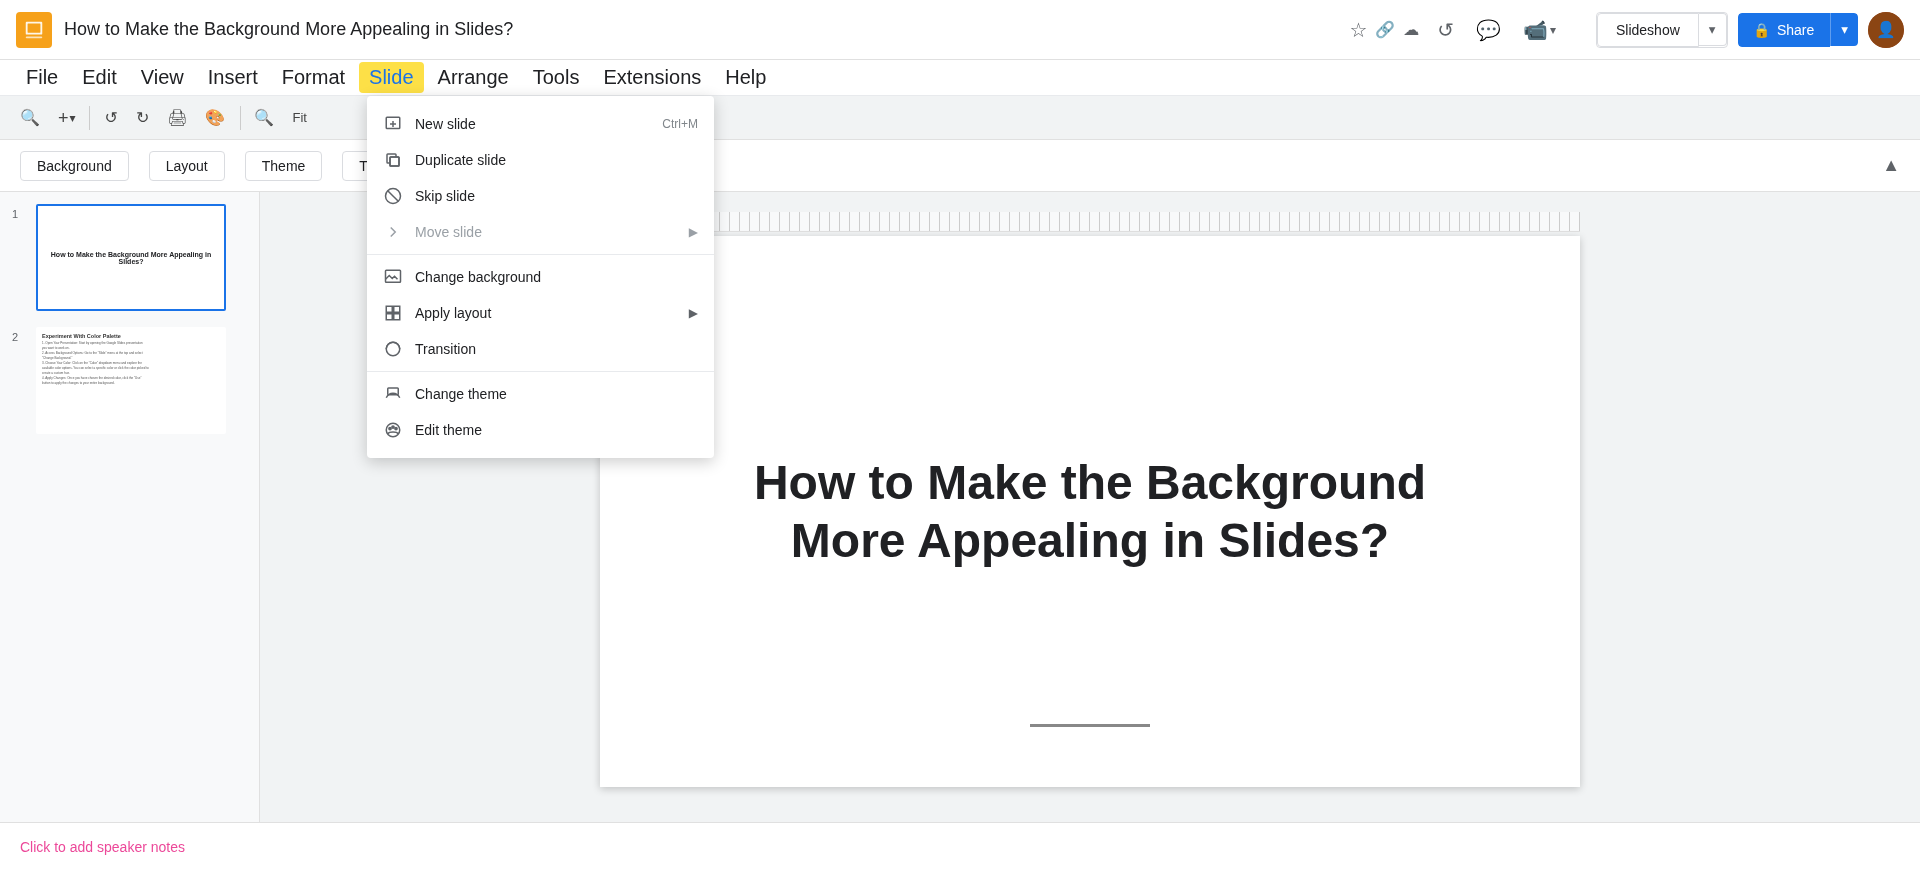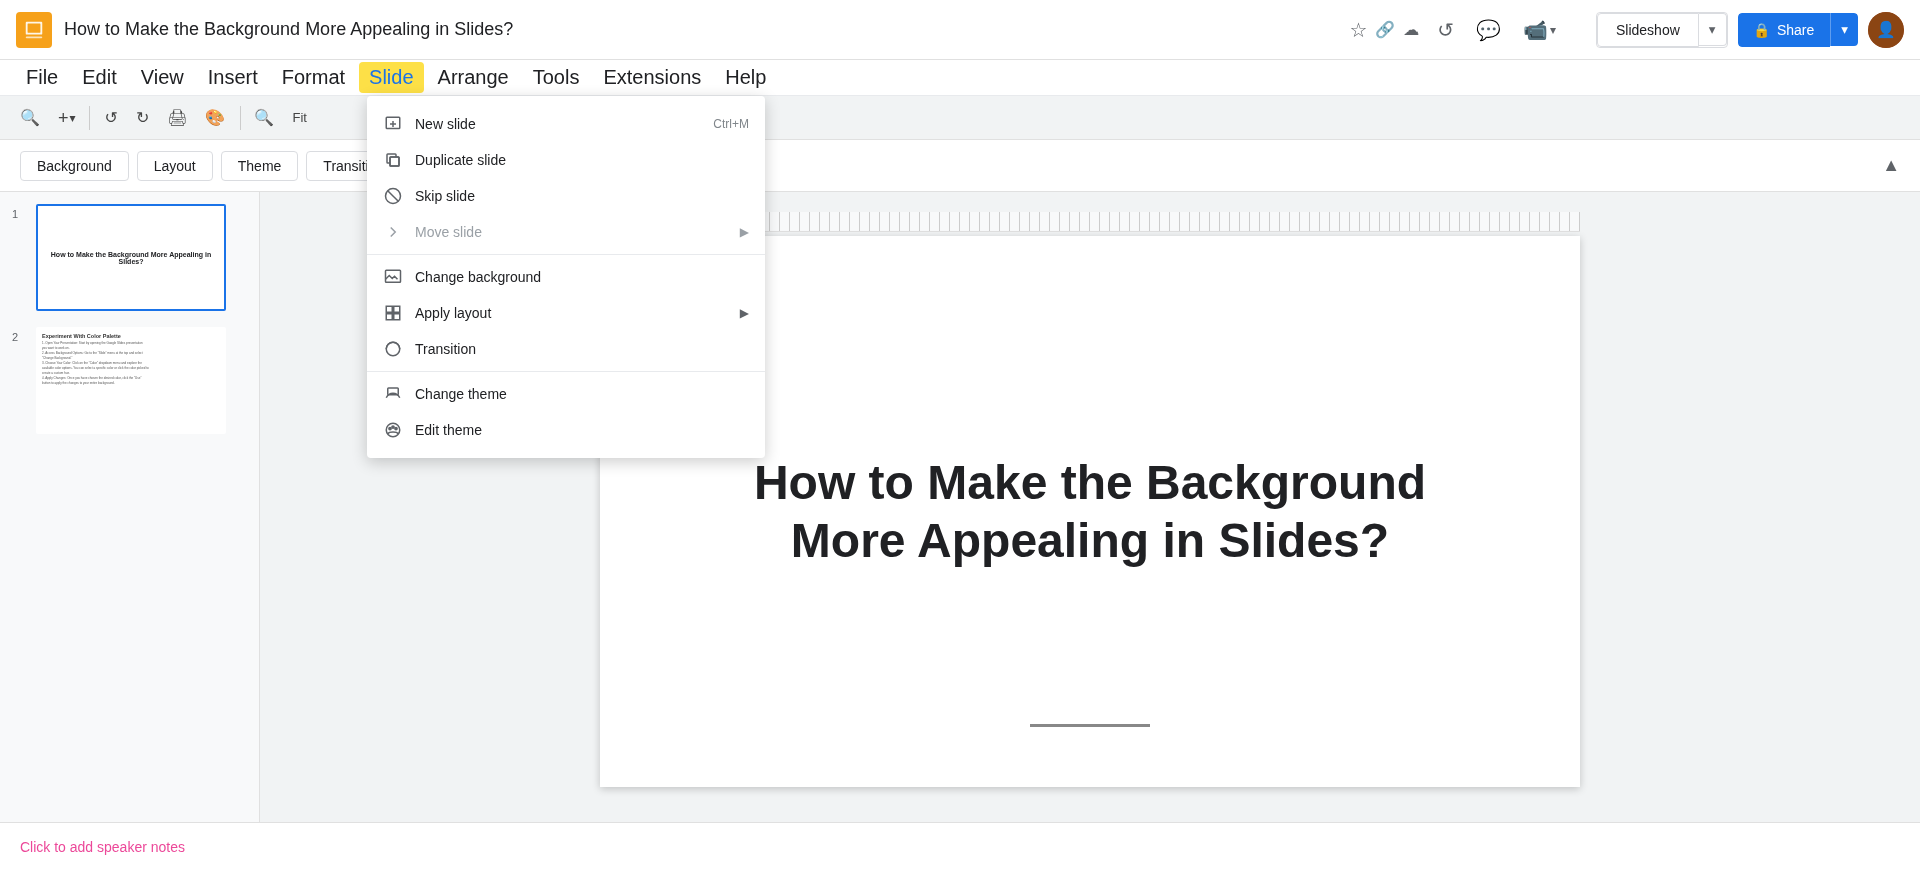--- a/index.html
+++ b/index.html
@@ -61,21 +61,21 @@
     .toolbar-btn {
       padding: 6px 8px; border: none; background: transparent; cursor: pointer;
       border-radius: 4px; color: #444; font-size: 16px; display: flex; align-items: center;
     }
     .toolbar-divider { width: 1px; height: 24px; background: #ccc; margin: 0 4px; }
     #fit-btn { font-size: 13px; padding: 4px 8px; }
 
     
     #context-bar {
       display: flex; align-items: center; padding: 6px 20px; background: #fff;
-      height: 52px; border-bottom: 1px solid #e0e0e0; gap: 8px;
+      height: 52px; border-bottom: 1px solid #e0e0e0; gap: 20px;
     }
     .context-btn {
       padding: 6px 16px; border: 1px solid #dadce0; border-radius: 4px;
       background: #fff; cursor: pointer; font-size: 14px; color: #202124;
     }
     #collapse-btn { margin-left: auto; background: transparent; border: none; cursor: pointer; color: #5f6368; font-size: 18px; }
 
     
     #main { display: flex; height: calc(870px - 60px - 36px - 44px - 52px - 48px); background: #f1f3f4; }
 
@@ -129,21 +129,21 @@
     #notes-bar {
       height: 48px; background: #fff; border-top: 1px solid #e0e0e0;
       display: flex; align-items: center; padding: 0 20px;
       font-size: 14px; color: #ec4899; cursor: pointer; width: 100%;
     }
 
     
     #slide-menu {
       position: absolute; top: 96px; left: 367px;
       background: #fff; border-radius: 4px; box-shadow: 0 4px 16px rgba(0,0,0,0.2);
-      width: 398px; z-index: 1000; padding: 6px 0;
+      width: 347px; z-index: 1000; padding: 6px 0;
     }
     .menu-group { border-bottom: 1px solid #e8eaed; padding: 4px 0; }
     .menu-group:last-child { border-bottom: none; }
     .dropdown-item {
       display: flex; align-items: center; padding: 8px 16px; cursor: pointer;
       font-size: 14px; color: #202124; gap: 12px; position: relative;
     }
     .dropdown-item.disabled { color: #9aa0a6; cursor: default; }
     .dropdown-icon {
       width: 20px; height: 20px; display: flex; align-items: center; justify-content: center;

